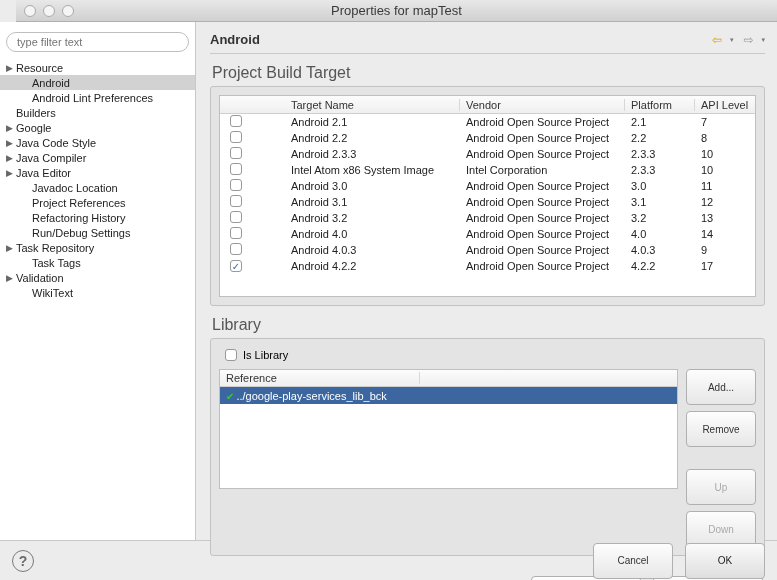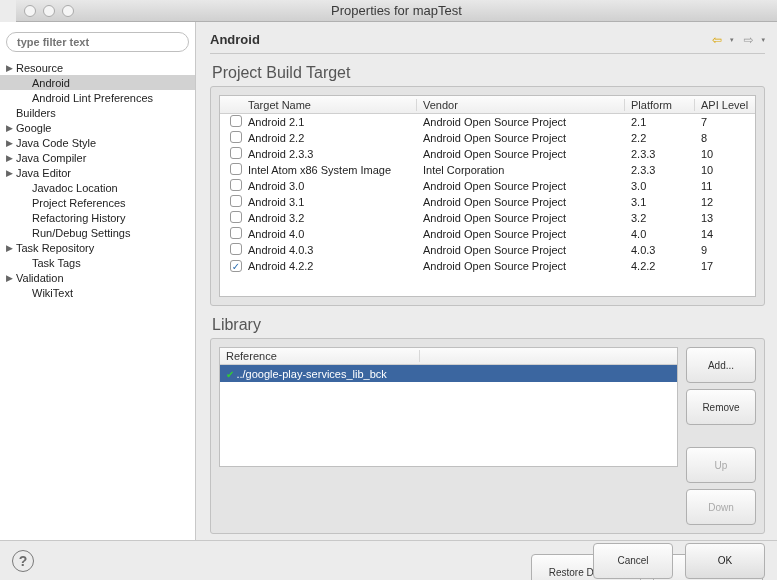--- a/index.html
+++ b/index.html
@@ -6,21 +6,21 @@
 body { background: #ececec; width: 777px; height: 580px; overflow: hidden; }
 
 .titlebar { height: 22px; background: linear-gradient(#e8e8e8, #d0d0d0); border-bottom: 1px solid #b0b0b0; display: flex; align-items: center; padding: 0 8px; position: relative; margin-left: 16px; }
 .traffic { display: flex; gap: 7px; }
 .tl { width: 12px; height: 12px; border-radius: 50%; border: 1px solid #aaa; background: #f5f5f5; }
 .ttitle { position: absolute; left: 0; right: 0; text-align: center; color: #3a3a3a; font-size: 13px; pointer-events: none; }
 
 .mainrow { display: flex; height: 518px; }
 .sidebar { width: 196px; background: #fff; border-right: 1px solid #c8c8c8; padding-top: 6px; }
 .filterwrap { padding: 4px 6px 6px; }
-.filter { width: 100%; height: 20px; border: 1px solid #bfbfbf; border-radius: 10px; padding: 8px 10px; color: #888; outline: none; font-weight: bold; }
+.filter { width: 100%; height: 20px; border: 1px solid #bfbfbf; border-radius: 10px; padding: 8px 10px; color: #888; outline: none; }
 .tree { padding: 2px 0; }
 .node { display: flex; align-items: center; height: 15px; padding-left: 6px; cursor: default; }
 .node .arrow { width: 10px; color: #666; font-size: 9px; }
 .node.child { padding-left: 22px; }
 .node.selected { background: #d2d2d2; }
 .node span.lbl { color: #222; }
 
 .content { flex: 1; background: #ececec; padding: 10px 12px 0 14px; display: flex; flex-direction: column; }
 .hdr { display: flex; justify-content: space-between; align-items: center; border-bottom: 1px solid #c8c8c8; padding-bottom: 6px; margin-bottom: 10px; }
 .hdr h1 { font-size: 13px; font-weight: bold; color: #333; }
@@ -32,21 +32,21 @@
 
 .group { margin-bottom: 10px; }
 .gtitle { color: #555; font-size: 16px; margin-bottom: 4px; padding-left: 2px; }
 .gbox { border: 1px solid #c2c2c2; border-radius: 3px; background: #e4e4e4; padding: 8px; }
 
 .tablebox { background: #fff; border: 1px solid #bfbfbf; }
 .thead { display: flex; background: linear-gradient(#fcfcfc,#efefef); border-bottom: 1px solid #cfcfcf; height: 18px; align-items: center; }
 .th { padding: 0 6px; font-size: 11px; color: #333; border-right: 1px solid #d8d8d8; }
 .th:last-child { border-right: none; }
 .c-chk { width: 22px; flex: none; }
-.c-name { width: 175px; flex: none; }
+.c-name { width: 175px; flex: none; margin-left: 43px; }
 .c-vendor { flex: 1; }
 .c-plat { width: 70px; flex: none; }
 .c-api { width: 60px; flex: none; }
 .trow { display: flex; align-items: center; height: 16px; padding: 0 0; }
 .trow .td { padding: 0 6px; color: #222; }
 .cbox { width: 12px; height: 12px; border: 1px solid #999; border-radius: 3px; background: #fff; display: inline-flex; align-items: center; justify-content: center; font-size: 10px; color: #2a6db0; margin-left: 4px; }
 .cbox.checked::after { content: "✓"; }
 .targetpad { height: 22px; }
 
 .islib { display: flex; align-items: center; gap: 6px; padding: 2px 0 8px 2px; }
@@ -256,20 +256,24 @@
               </div>
             </div>
           <div class="targetpad"></div>
         </div>
       </div>
     </div>
 
     <div class="group">
       <div class="gtitle">Library</div>
       <div class="gbox">
+        <div class="islib">
+          <span class="cbox" id="islibcb"></span>
+          <span>Is Library</span>
+        </div>
         <div class="refwrap">
           <div class="reftable">
             <div class="rthead">
               <div class="rth c-ref">Reference</div>
             </div>
             <div id="refrows">
                 <div class="rrow selected">
                   <div class="rtd c-ref"><span class="okicon">✔</span>../google-play-services_lib_bck</div>
                 </div>
               </div>

